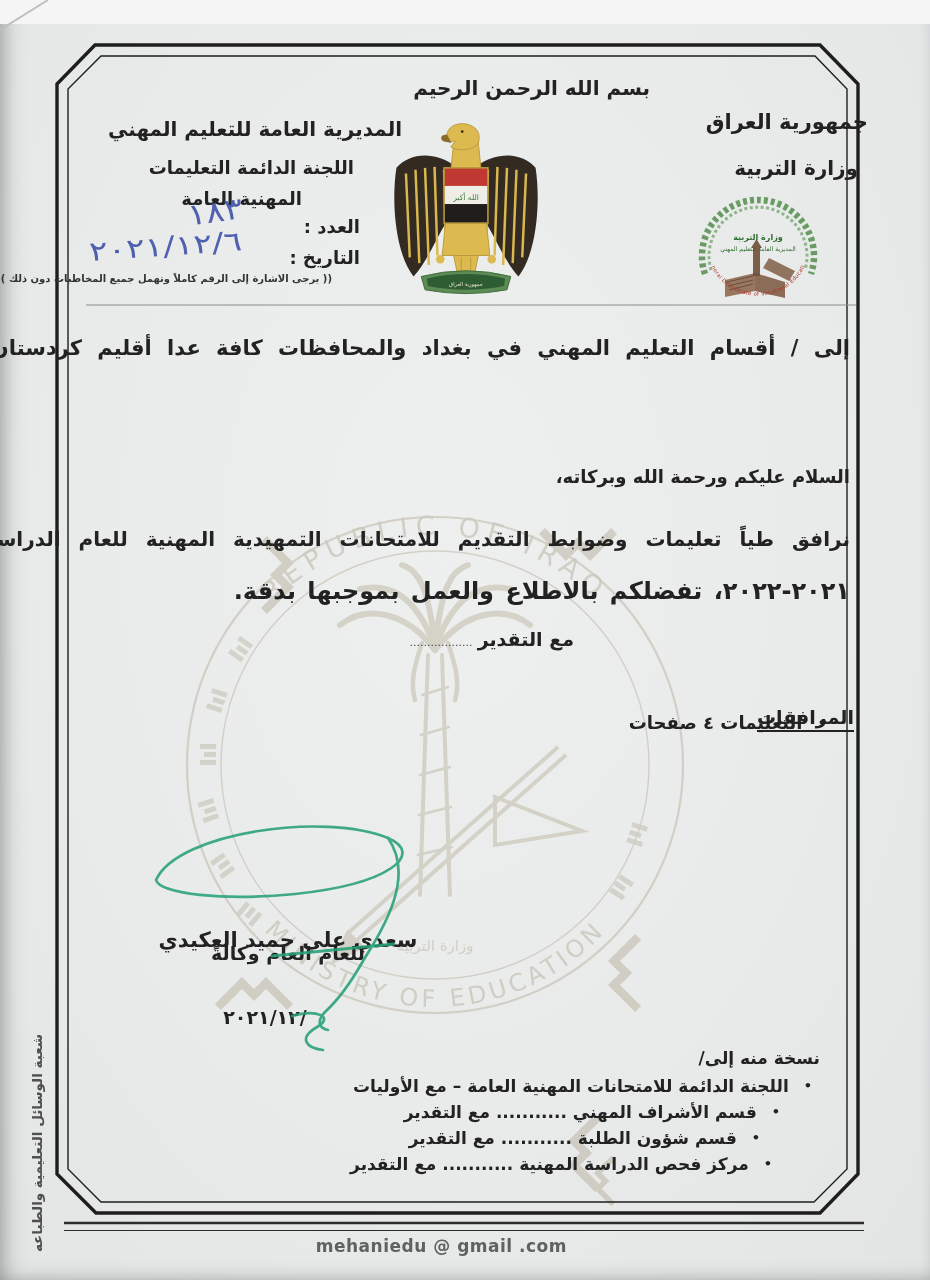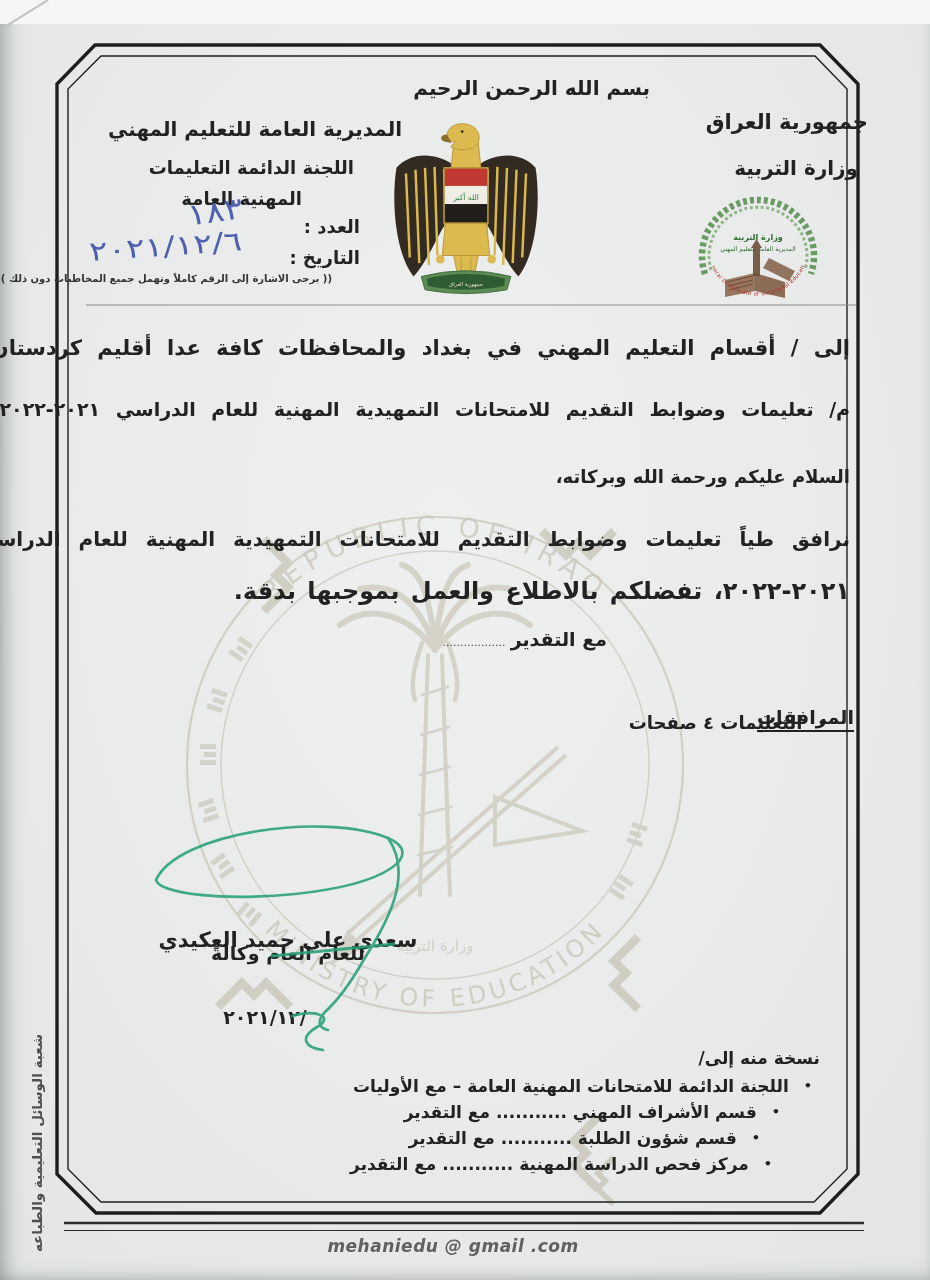--- a/index.html
+++ b/index.html
@@ -188,26 +188,25 @@
     <circle cx="58" cy="152" r="4.5" fill="#dcba50"></circle>
     <circle cx="112" cy="152" r="4.5" fill="#dcba50"></circle>
     <g>
       <path d="M 38 170 Q 85 158 132 170 L 128 184 Q 85 192 42 184 Z" fill="#5d8b55" stroke="#3e6b3a" stroke-width="1"></path>
       <path d="M 44 172 Q 85 163 126 172 L 125 180 Q 85 188 45 180 Z" fill="#2f5d33"></path>
       <text x="85" y="180" text-anchor="middle" font-size="5.5" fill="#e8e4c8" font-family="DejaVu Sans, sans-serif">جمهورية العراق</text>
     </g>
   </svg>
 
   <div class="abs ar b" style="right:80px;top:336px;font-size:21px;word-spacing:8px;">إلى / أقسام التعليم المهني في بغداد والمحافظات كافة عدا أقليم كردستان</div>
-  <div class="abs ar b" style="right:80px;top:398px;font-size:19px;word-spacing:9px;">م/ تعليمات وضوابط التقديم للامتحانات التمهيدية المهنية للعام الدراسي ٢٠٢١-٢٠٢٢</div>
   <div class="abs ar sb" style="right:80px;top:466px;font-size:18px;">السلام عليكم ورحمة الله وبركاته،</div>
   <div class="abs ar b" style="right:80px;top:527px;font-size:20px;word-spacing:11px;">نرافق طياً تعليمات وضوابط التقديم للامتحانات التمهيدية المهنية للعام الدراسي</div>
   <div class="abs ar b" style="right:80px;top:577px;font-size:24px;word-spacing:3px;">٢٠٢١-٢٠٢٢، تفضلكم بالاطلاع والعمل بموجبها بدقة.</div>
 
-  <div class="abs ar" style="right:323px;top:628px;">
+  <div class="abs ar" style="right:356px;top:628px;">
     <span class="b" style="font-size:19px;">مع التقدير</span>
     <span class="dotline">..................</span>
   </div>
 
   <div class="abs ar b attach-title" style="right:76px;top:706px;font-size:19px;text-align:center;">المرافقات</div>
   <div class="abs ar b" style="right:104px;top:712px;font-size:18px;">
     <span class="bullet">•</span>
     <span>التعليمات ٤ صفحات</span>
   </div>
 
@@ -237,15 +236,15 @@
     <span class="bullet">•</span>
     <span>قسم شؤون الطلبة ........... مع التقدير</span>
   </div>
   <div class="abs ar b" style="right:158px;top:1154px;font-size:17px;">
     <span class="bullet">•</span>
     <span>مركز فحص الدراسة المهنية ........... مع التقدير</span>
   </div>
 
   <div class="abs sidelabel">شعبة الوسائل التعليمية والطباعه</div>
 
-  <div class="abs email" style="left:308px;top:1236px;width:290px;text-align:center;font-style:italic;">mehaniedu @ gmail .com</div>
+  <div class="abs email" style="left:277px;top:1236px;width:290px;text-align:right;">mehaniedu @ gmail .com</div>
 
 </div>
 
 </body></html>

